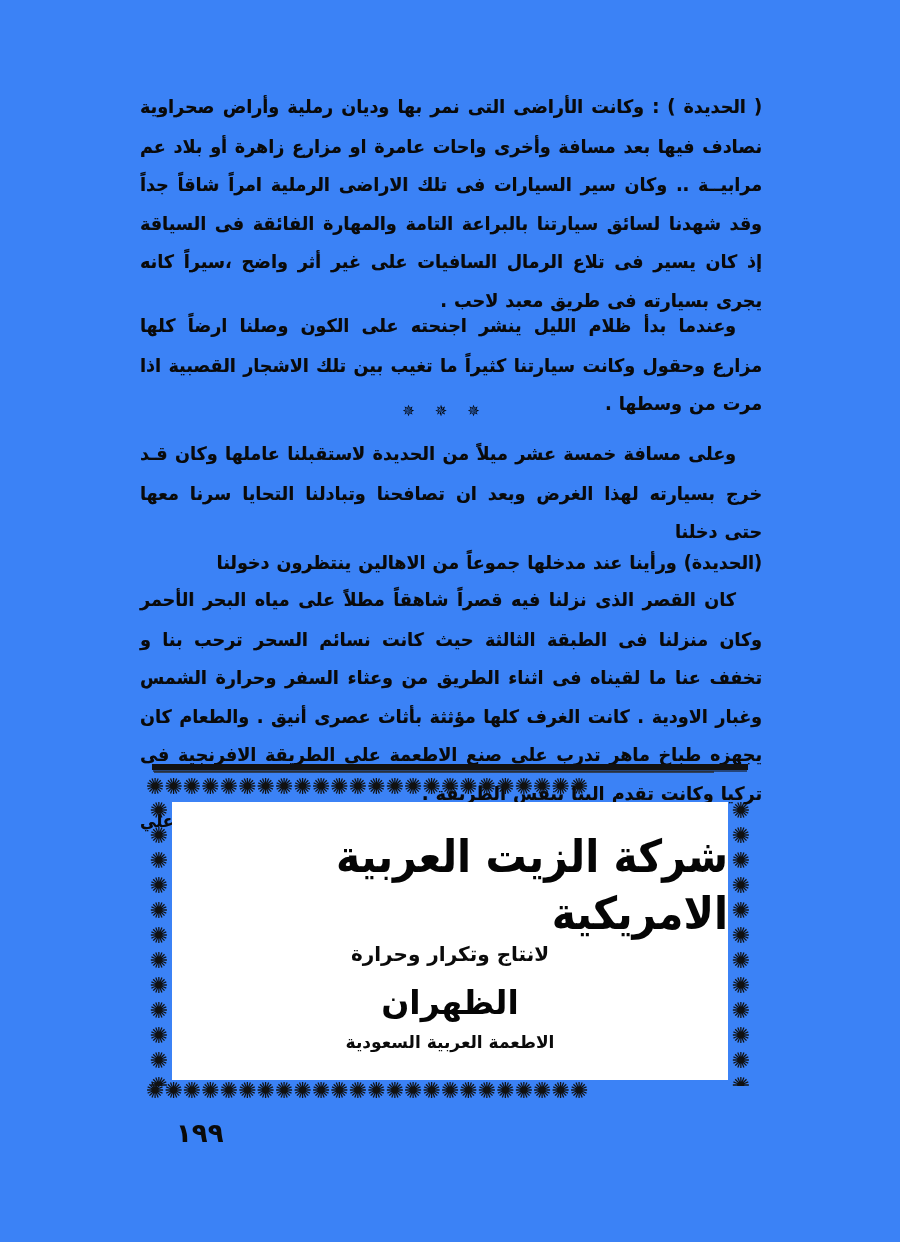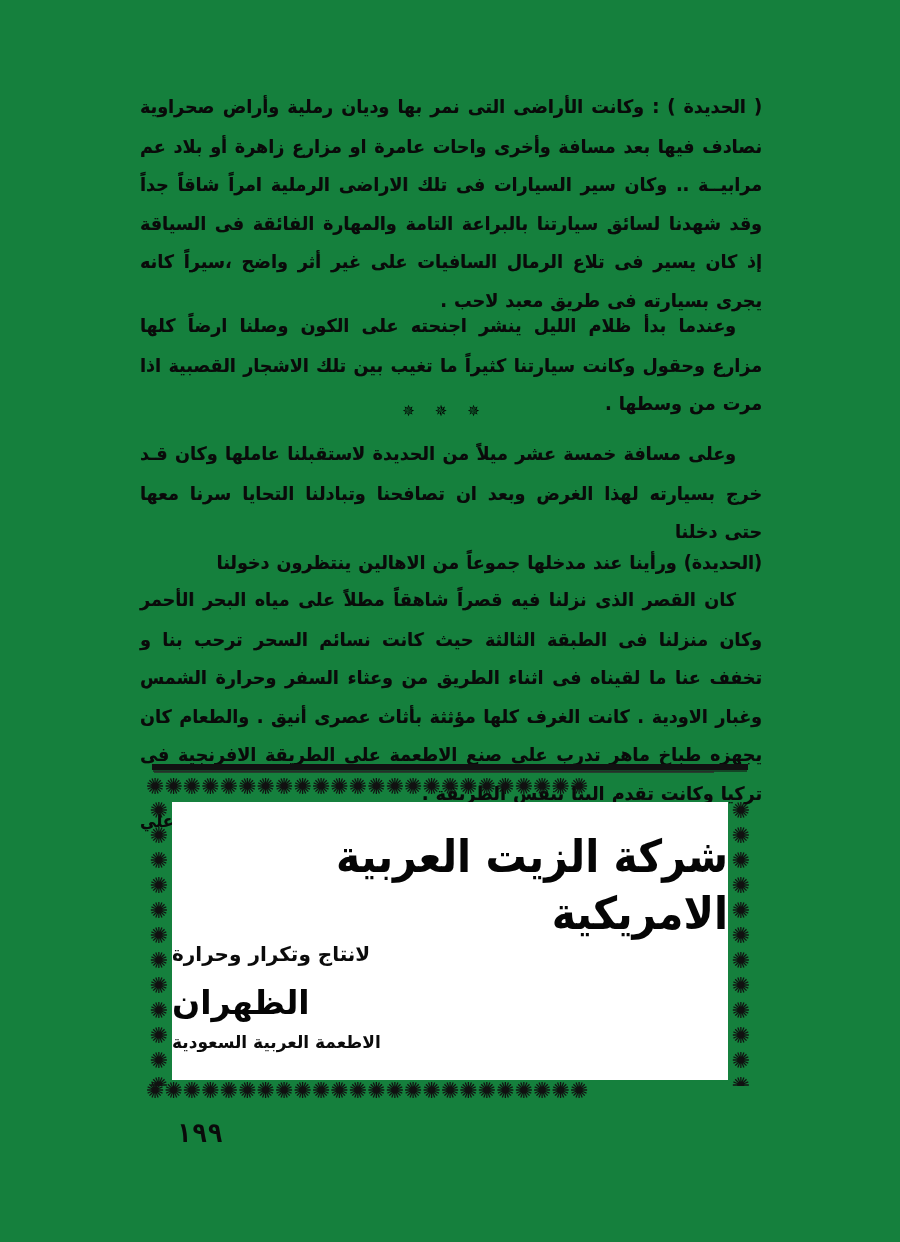--- a/index.html
+++ b/index.html
@@ -6,21 +6,21 @@
   body{
     width:900px;height:1242px;
     background:#ffffff;
     font-family:"DejaVu Sans","Liberation Sans",sans-serif;
     overflow:hidden;
     position:relative;
     -webkit-font-smoothing:none;
   }
   #page{
     position:absolute;inset:0;
-    background:#15803d;
+    background:#3b82f6;
   }
   
   .textblock{
     position:absolute;
     left:140px; top:88px; width:622px;
     direction:rtl; text-align:justify;
     color:#0a0a0a;
   }
   .para{
     font-size:17.5px;
@@ -80,39 +80,39 @@
   .ad-top{ left:0; top:0; width:608px; height:26px;}
   .ad-bottom{ left:0; bottom:0; width:608px; height:26px;}
   .ad-left{ left:0; top:22px; width:26px; height:288px;}
   .ad-right{ right:0; top:22px; width:26px; height:288px;}
   .ad-left .v, .ad-right .v{ display:block; height:25px; line-height:25px; text-align:center;}
   .ad-inner{
     position:absolute;
     left:26px; top:26px; right:26px; bottom:26px;
     background:#fff;
     display:flex;flex-direction:column;
-    align-items:flex-end;justify-content:center;
+    align-items:center;justify-content:center;
     direction:rtl;
   }
   .ad-l1{
     font-size:41px;line-height:52px;color:#050505;
     font-weight:700;letter-spacing:-1px;
     margin-top:6px;
     transform:scaleY(1.1);
   }
   .ad-l2{ font-size:20px;line-height:30px;color:#0b0b0b;font-weight:600;margin-top:2px;}
   .ad-l3{ font-size:33px;line-height:52px;color:#050505;font-weight:700;margin-top:8px;letter-spacing:1px;}
   .ad-l4{ font-size:17px;line-height:26px;color:#0b0b0b;font-weight:600;margin-top:0px;}
 
   
   .pagenum{
     position:absolute;
     left:176px; top:1118px;
     font-size:26px; font-weight:700; color:#0a0a0a;
-    direction:rtl; letter-spacing:1px;font-family:Liberation Mono, monospace;
+    direction:rtl; letter-spacing:1px;
   }
 </style>
 </head>
 <body>
 
 <div id="page">
 
   <div class="textblock">
 
     <p class="para first">( الحديدة ) :  وكانت الأراضى التى نمر بها وديان رملية وأراض صحراوية نصادف فيها بعد مسافة وأخرى واحات عامرة او مزارع زاهرة أو بلاد عم مرابيــة .. وكان سير السيارات فى تلك الاراضى الرملية امراً شاقاً جداً وقد شهدنا لسائق سيارتنا بالبراعة التامة والمهارة الفائقة فى السياقة إذ كان يسير فى تلاع الرمال السافيات على غير أثر واضح ،سيراً كانه يجرى بسيارته فى طريق معبد لاحب .</p>

